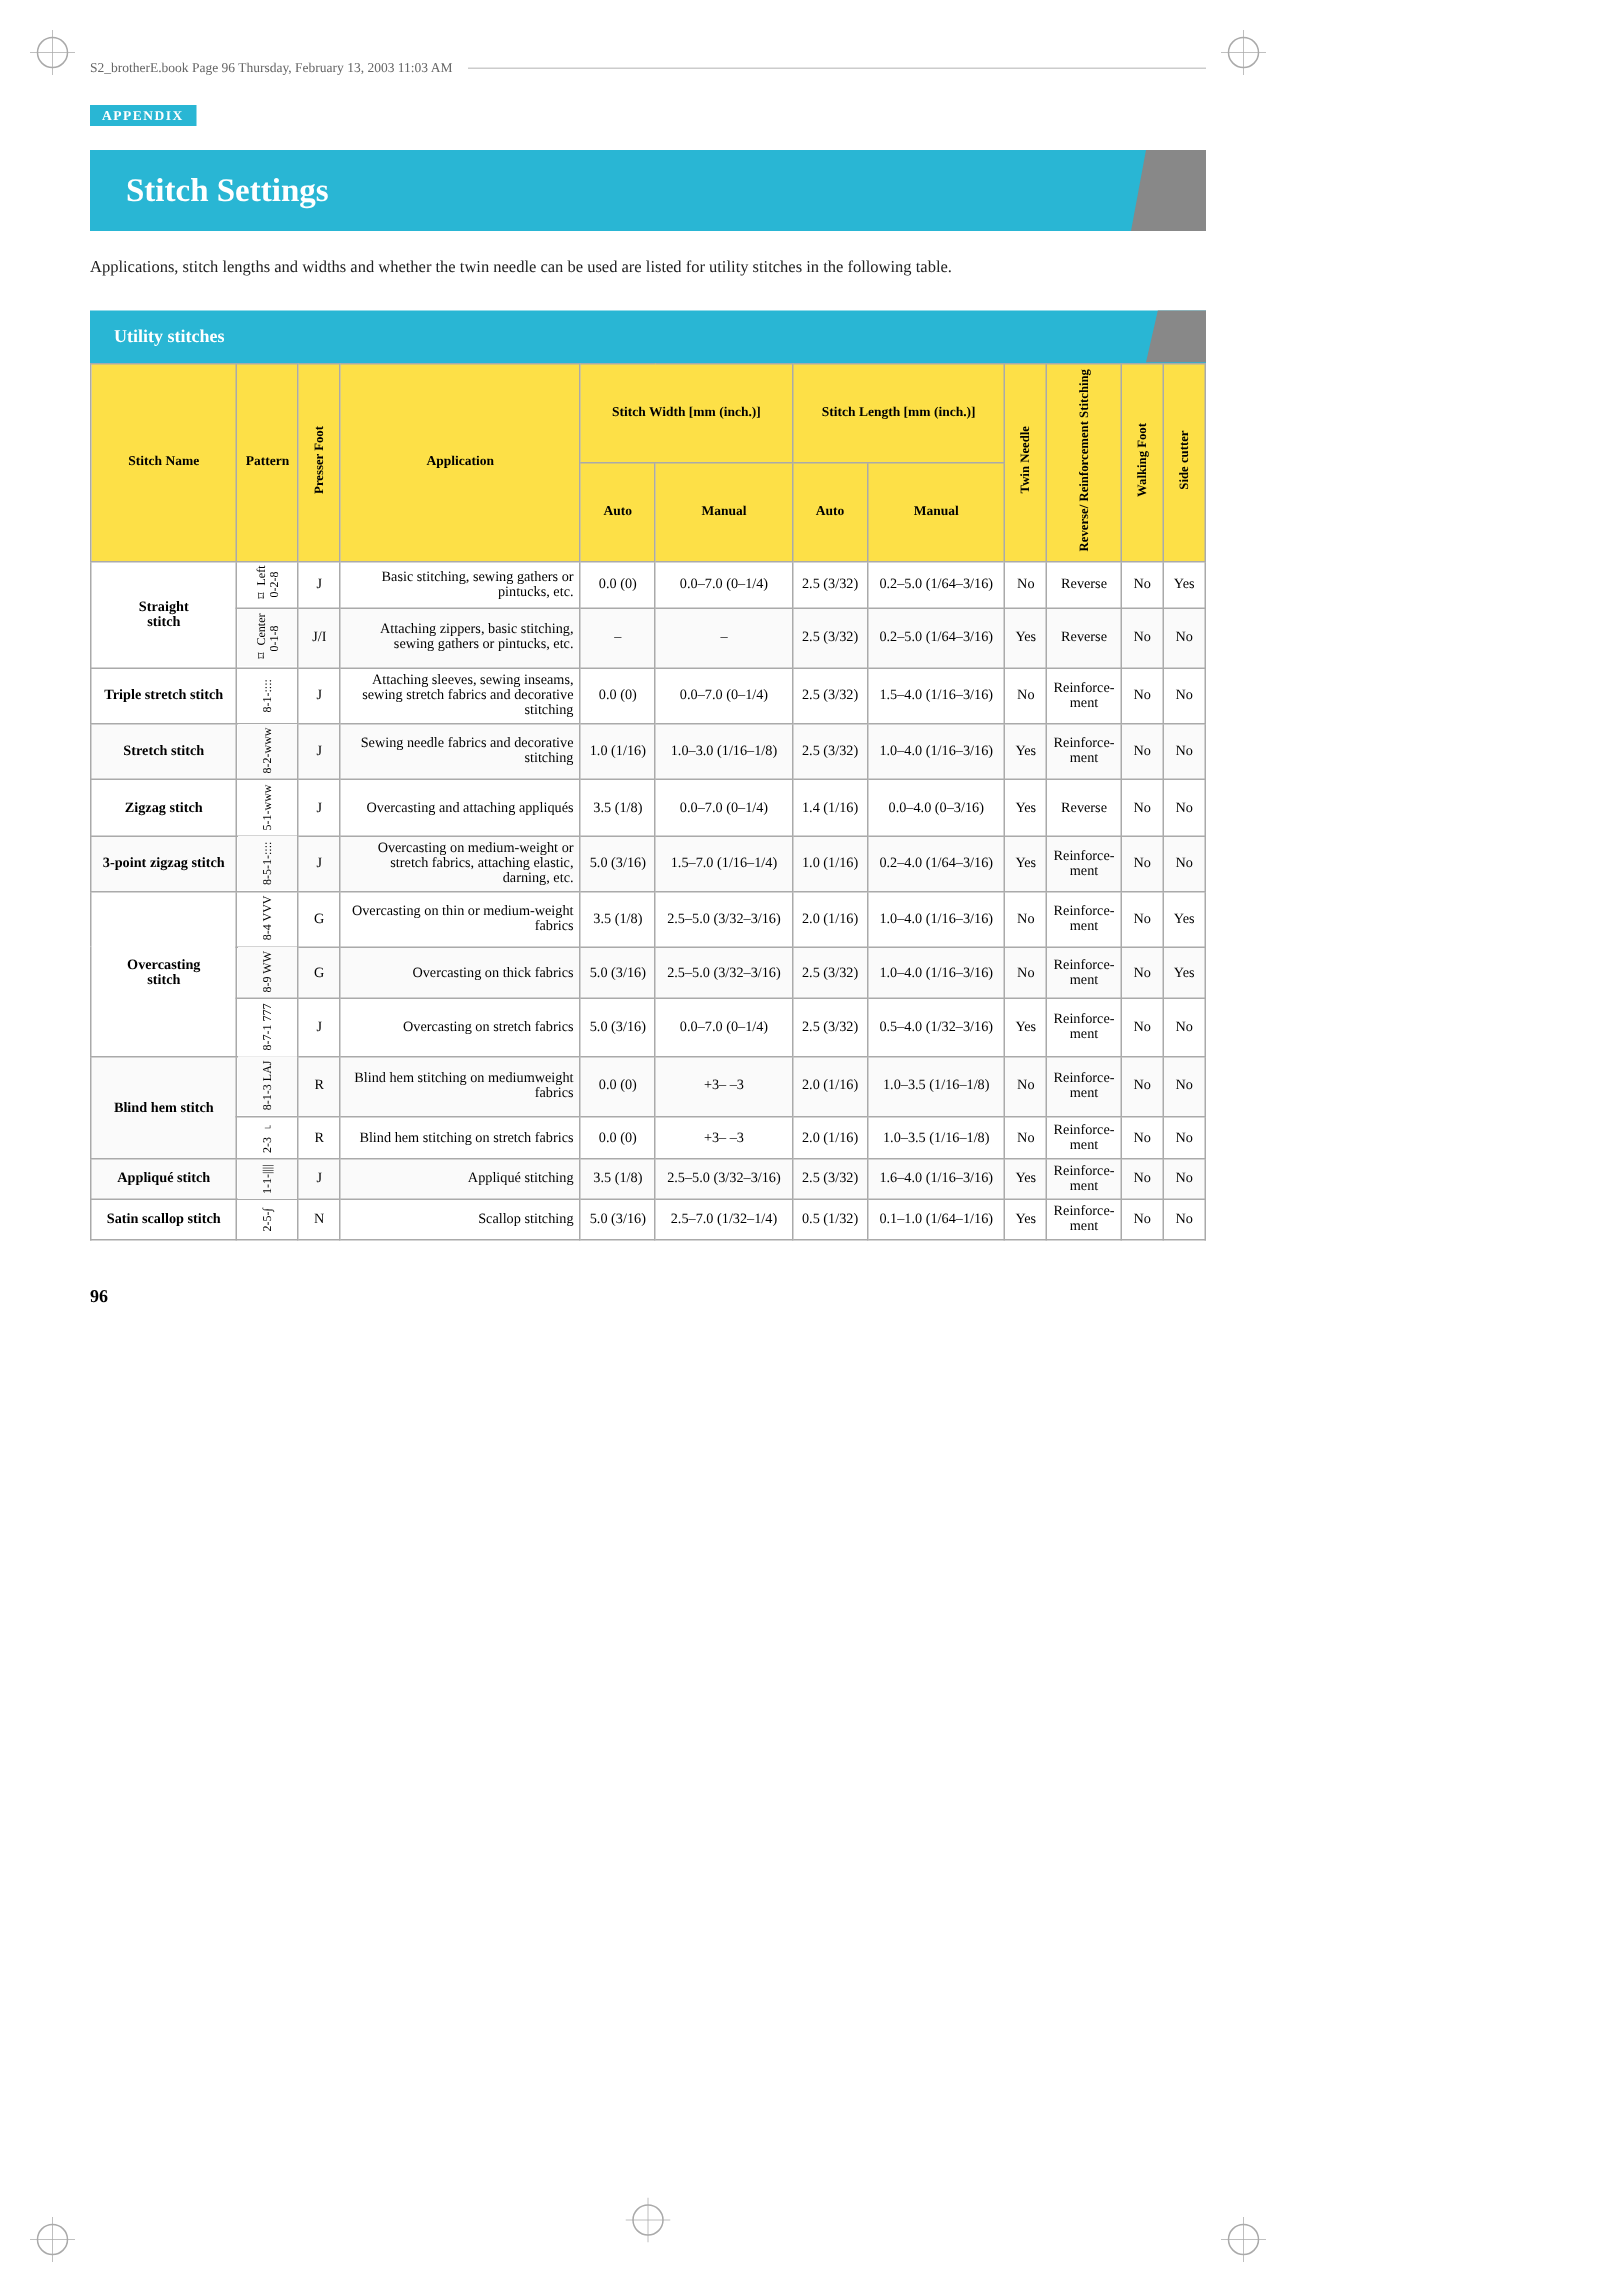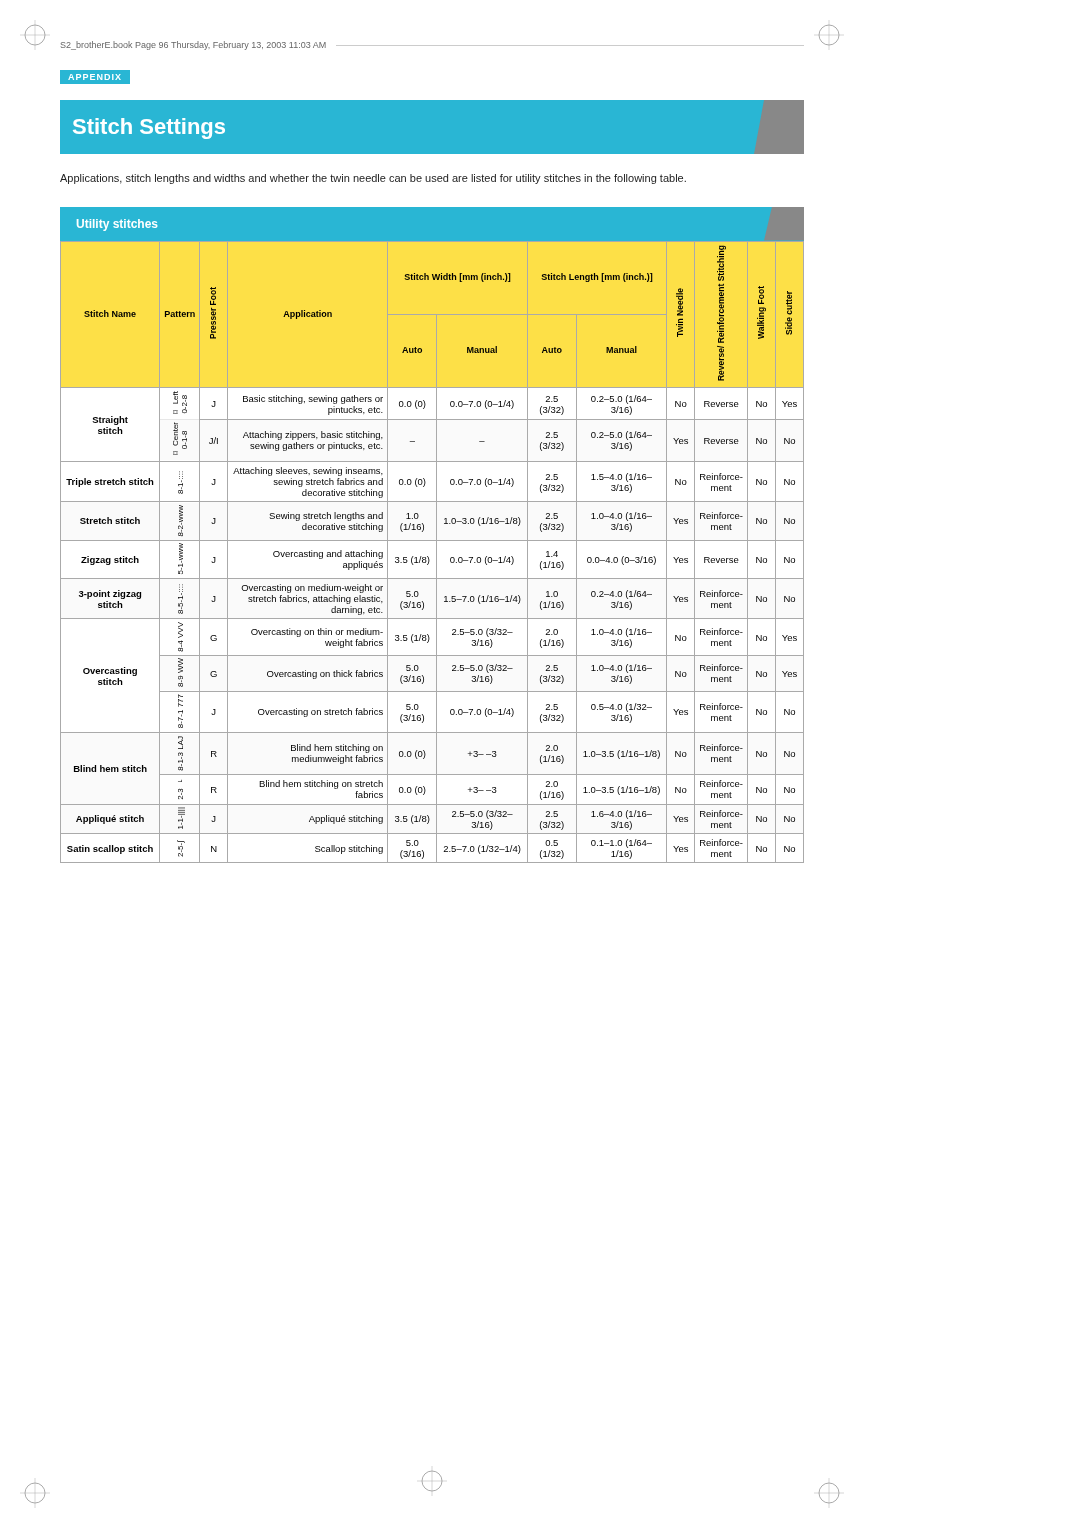--- a/index.html
+++ b/index.html
@@ -10,20 +10,21 @@
       color: #000;
       width: 1080px;
       min-height: 1528px;
       position: relative;
     }
     .page {
       width: 864px;
       min-height: 1528px;
       padding: 40px 60px;
       position: relative;
+      font-family: Liberation Serif, serif;
     }
     
     .corner { position: absolute; width: 30px; height: 30px; }
     .corner-tl { top: 20px; left: 20px; }
     .corner-tr { top: 20px; right: 20px; }
     .corner-bl { bottom: 20px; left: 20px; }
     .corner-br { bottom: 20px; right: 20px; }
     .corner svg { width: 30px; height: 30px; }
 
     
@@ -45,21 +46,21 @@
       font-weight: bold;
       letter-spacing: 1px;
       padding: 2px 8px;
       display: inline-block;
       margin-bottom: 16px;
     }
 
     
     .title-box {
       background: #29b6d4;
-      padding: 14px 12px;
+      padding: 14px 24px;
       display: flex;
       align-items: center;
       margin-bottom: 16px;
       position: relative;
     }
     .title-box h1 {
       color: #fff;
       font-size: 22px;
       font-weight: bold;
     }
@@ -327,21 +328,21 @@
       <td>1.5–4.0 (1/16–3/16)</td>
       <td>No</td>
       <td>Reinforce-ment</td>
       <td>No</td>
       <td>No</td>
     </tr>
         <tr>
       <td class="stitch-name"><span style="font-weight:bold;">Stretch stitch</span></td>
       <td class="pattern-cell"><span style="font-size:8px;writing-mode:vertical-rl;transform:rotate(180deg);">8-2-www</span></td>
       <td>J</td>
-      <td class="text-left">Sewing stretch lengths and decorative stitching</td>
+      <td class="text-left">Sewing needle fabrics and decorative stitching</td>
       <td>1.0 (1/16)</td>
       <td>1.0–3.0 (1/16–1/8)</td>
       <td>2.5 (3/32)</td>
       <td>1.0–4.0 (1/16–3/16)</td>
       <td>Yes</td>
       <td>Reinforce-ment</td>
       <td>No</td>
       <td>No</td>
     </tr>
         <tr>
@@ -464,14 +465,15 @@
       <td>0.1–1.0 (1/64–1/16)</td>
       <td>Yes</td>
       <td>Reinforce-ment</td>
       <td>No</td>
       <td>No</td>
     </tr>
       </tbody>
   </table>
 
   
+  <div class="page-number">96</div>
 
 </div>
 
 </body></html>

